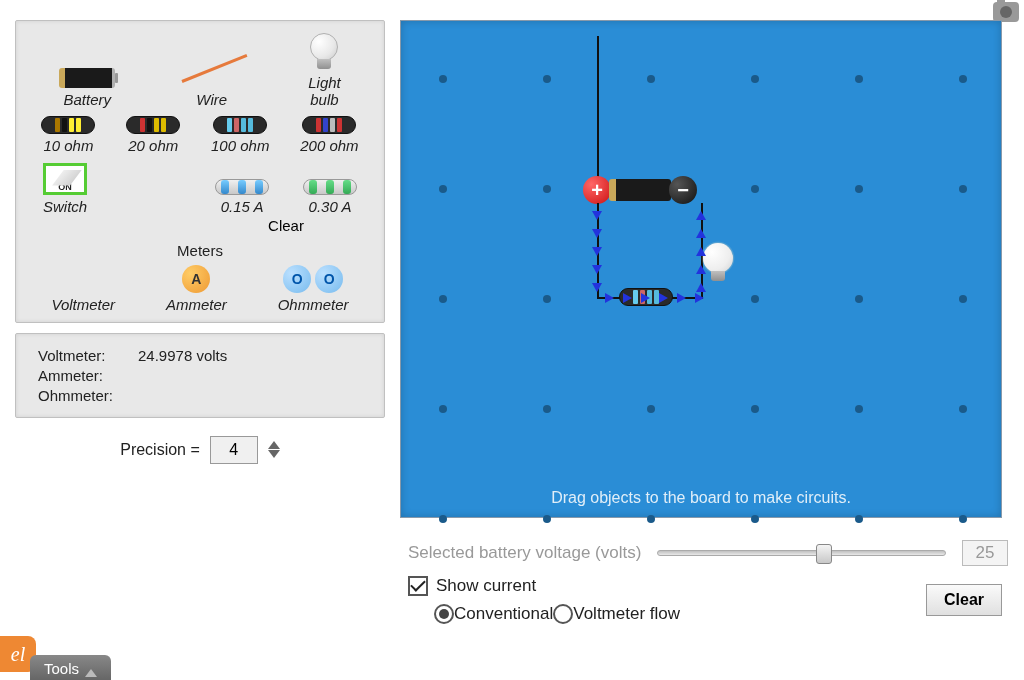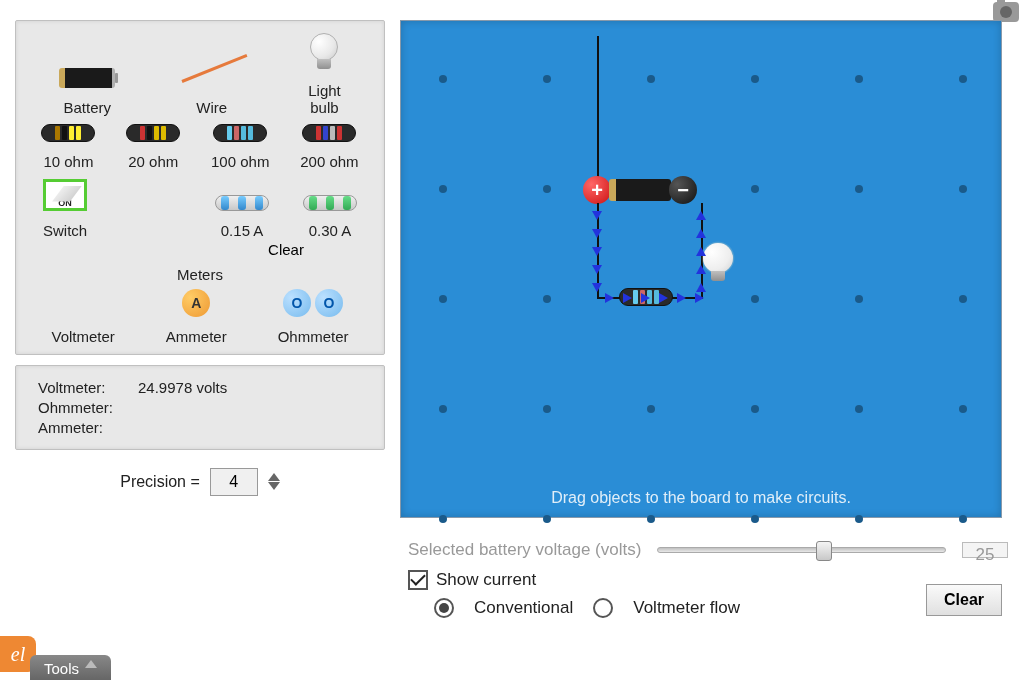--- a/index.html
+++ b/index.html
@@ -2,21 +2,21 @@
 <html><head>
 <meta charset="utf-8">
 <style>
 * { box-sizing: border-box; margin: 0; padding: 0; font-family: Arial, sans-serif; }
 body { background: #fff; width: 1024px; height: 680px; position: relative; overflow: hidden; }
 .container { display: flex; padding: 20px 15px 5px 15px; gap: 15px; }
 .left-panel { width: 370px; }
 .palette { background: #e8e8e8; border: 1px solid #c0c0c0; border-radius: 2px; padding: 12px 10px 8px 10px; box-shadow: inset 0 0 4px rgba(0,0,0,0.1); }
 .palette-row { display: flex; justify-content: space-around; align-items: flex-end; margin-bottom: 8px; }
 .palette-item { text-align: center; display: flex; flex-direction: column; align-items: center; cursor: grab; font-size: 15px; color: #222; }
-.palette-item .label { margin-top: 12px; line-height: 1.1; }
+.palette-item .label { margin-top: 4px; line-height: 1.1; font-style: italic; }
 .battery-icon { width: 56px; height: 20px; background: linear-gradient(to right,#c9a85a 0 10%, #1a1a1a 10% 95%, #b0b0b0 95%); border-radius: 3px; position:relative; }
 .battery-icon::after{content:'';position:absolute;right:-3px;top:5px;width:3px;height:10px;background:#999;border-radius:1px;}
 .wire-icon { width: 60px; height: 30px; position: relative; }
 .wire-icon::before { content:''; position:absolute; left:0; top:22px; width:70px; height:3px; background:#e67a3c; transform:rotate(-22deg); transform-origin:left; }
 .bulb-icon { width:28px; height:38px; position:relative; }
 .bulb-icon .glass { width:28px; height:28px; border-radius:50%; background:radial-gradient(circle at 30% 30%, #fff, #e8e8e8 60%, #c8c8c8); border:1px solid #b0b0b0; }
 .bulb-icon .base { width:14px; height:10px; background:linear-gradient(#c0c0c0,#909090); margin:-2px auto 0; border-radius:0 0 3px 3px; }
 .resistor { width:54px; height:18px; border-radius:9px; background:#2a2a2a; border:1px solid #111; position:relative; display:flex; align-items:center; justify-content:center; gap:2px; padding:0 4px;}
 .resistor .band{width:5px;height:14px;border-radius:1px;}
 .r10 .band:nth-child(1){background:#aa7700;} .r10 .band:nth-child(2){background:#111;} .r10 .band:nth-child(3){background:#ffee33;} .r10 .band:nth-child(4){background:#ffee33;}
@@ -69,29 +69,29 @@
 .placed-bulb .glass{width:30px;height:30px;border-radius:50%;background:radial-gradient(circle at 30% 30%,#fff,#eee 60%,#d0d0d0);position:relative;}
 .placed-bulb .base{width:14px;height:10px;background:linear-gradient(#c0c0c0,#909090);margin:-2px auto 0;border-radius:0 0 3px 3px;position:relative;}
 .board-hint{position:absolute;bottom:10px;width:100%;text-align:center;color:#e0eef8;font-size:16px;}
 .camera-icon{position:absolute;right:5px;top:2px;width:26px;height:20px;background:#999;border-radius:4px;cursor:pointer;}
 .camera-icon::before{content:'';position:absolute;left:7px;top:4px;width:12px;height:12px;border-radius:50%;background:#666;}
 .camera-icon::after{content:'';position:absolute;left:4px;top:-4px;width:8px;height:5px;background:#999;border-radius:2px 2px 0 0;}
 .bottom-controls{position:absolute;left:408px;top:540px;width:600px;}
 .voltage-row{display:flex;align-items:center;gap:16px;color:#999;font-size:17px;}
 .slider{flex:1;height:6px;background:linear-gradient(#c0c0c0,#e8e8e8);border:1px solid #aaa;border-radius:3px;position:relative;cursor:pointer;}
 .slider-thumb{position:absolute;top:-7px;left:55%;width:16px;height:20px;background:linear-gradient(#f4f4f4,#c8c8c8);border:1px solid #888;border-radius:3px;cursor:grab;}
-.voltage-val{width:46px;height:16px;border:1px solid #bbb;background:#f4f4f4;text-align:center;font-size:17px;color:#999;line-height:24px;}
+.voltage-val{width:46px;height:26px;border:1px solid #bbb;background:#f4f4f4;text-align:center;font-size:17px;color:#999;line-height:24px;}
 .check-row{display:flex;align-items:center;gap:8px;margin-top:10px;font-size:17px;color:#222;}
 .checkbox{width:20px;height:20px;border:2px solid #555;background:#fff;display:flex;align-items:center;justify-content:center;cursor:pointer;}
 .checkmark{width:14px;height:8px;border-left:2px solid #222;border-bottom:2px solid #222;transform:rotate(-45deg);margin-top:-4px;}
-.radio-row{display:flex;align-items:flex-start;gap:20px;margin-top:8px;margin-left:26px;font-size:17px;color:#222;}
+.radio-row{display:flex;align-items:flex-start;margin-top:8px;margin-left:26px;font-size:17px;color:#222;}
 .radio{width:20px;height:20px;border:2px solid #555;border-radius:50%;display:flex;align-items:center;justify-content:center;cursor:pointer;}
 .radio.sel::after{content:'';width:10px;height:10px;border-radius:50%;background:#444;}
 .clear-btn{position:absolute;right:6px;top:44px;width:76px;height:32px;background:linear-gradient(#fafafa,#e0e0e0);border:1px solid #999;font-size:16px;font-weight:bold;cursor:pointer;}
-.tools-tab{position:absolute;left:30px;bottom:0;background:linear-gradient(#888,#666);color:#fff;padding:5px 14px 3px;border-radius:6px 6px 0 0;font-size:15px;display:flex;align-items:flex-start;gap:6px;cursor:pointer;}
+.tools-tab{position:absolute;left:30px;bottom:0;background:linear-gradient(#888,#666);color:#fff;padding:5px 14px 3px;border-radius:6px 6px 0 0;font-size:15px;display:flex;align-items:flex-end;gap:6px;cursor:pointer;}
 .tools-tab .tri{width:0;height:0;border-left:6px solid transparent;border-right:6px solid transparent;border-bottom:8px solid #bbb;}
 .logo-badge{position:absolute;left:0;bottom:8px;width:36px;height:36px;background:#ee8833;border-radius:0 8px 8px 0;display:flex;align-items:center;justify-content:center;color:#fff;font-style:italic;font-family:cursive;font-size:20px;cursor:pointer;}
 </style>
 </head>
 <body>
 
 <div class="camera-icon"></div>
 
 <div class="container">
   <div class="left-panel">
@@ -203,25 +203,25 @@
         </div>
       </div>
     </div>
 
     <div class="readouts">
       <div class="readout-line">
           <span class="rlabel">Voltmeter:</span>
           <span>24.9978 volts</span>
         </div>
       <div class="readout-line">
+          <span class="rlabel">Ammeter:</span>
+          <span></span>
+        </div>
+      <div class="readout-line">
           <span class="rlabel">Ohmmeter:</span>
-          <span></span>
-        </div>
-      <div class="readout-line">
-          <span class="rlabel">Ammeter:</span>
           <span></span>
         </div>
     </div>
 
     <div class="precision-row">
       <span>Precision =</span>
       <input class="precision-input" value="4" style="">
       <div class="spinner">
         <div class="spinbtn up"></div>
         <div class="spinbtn down"></div>

